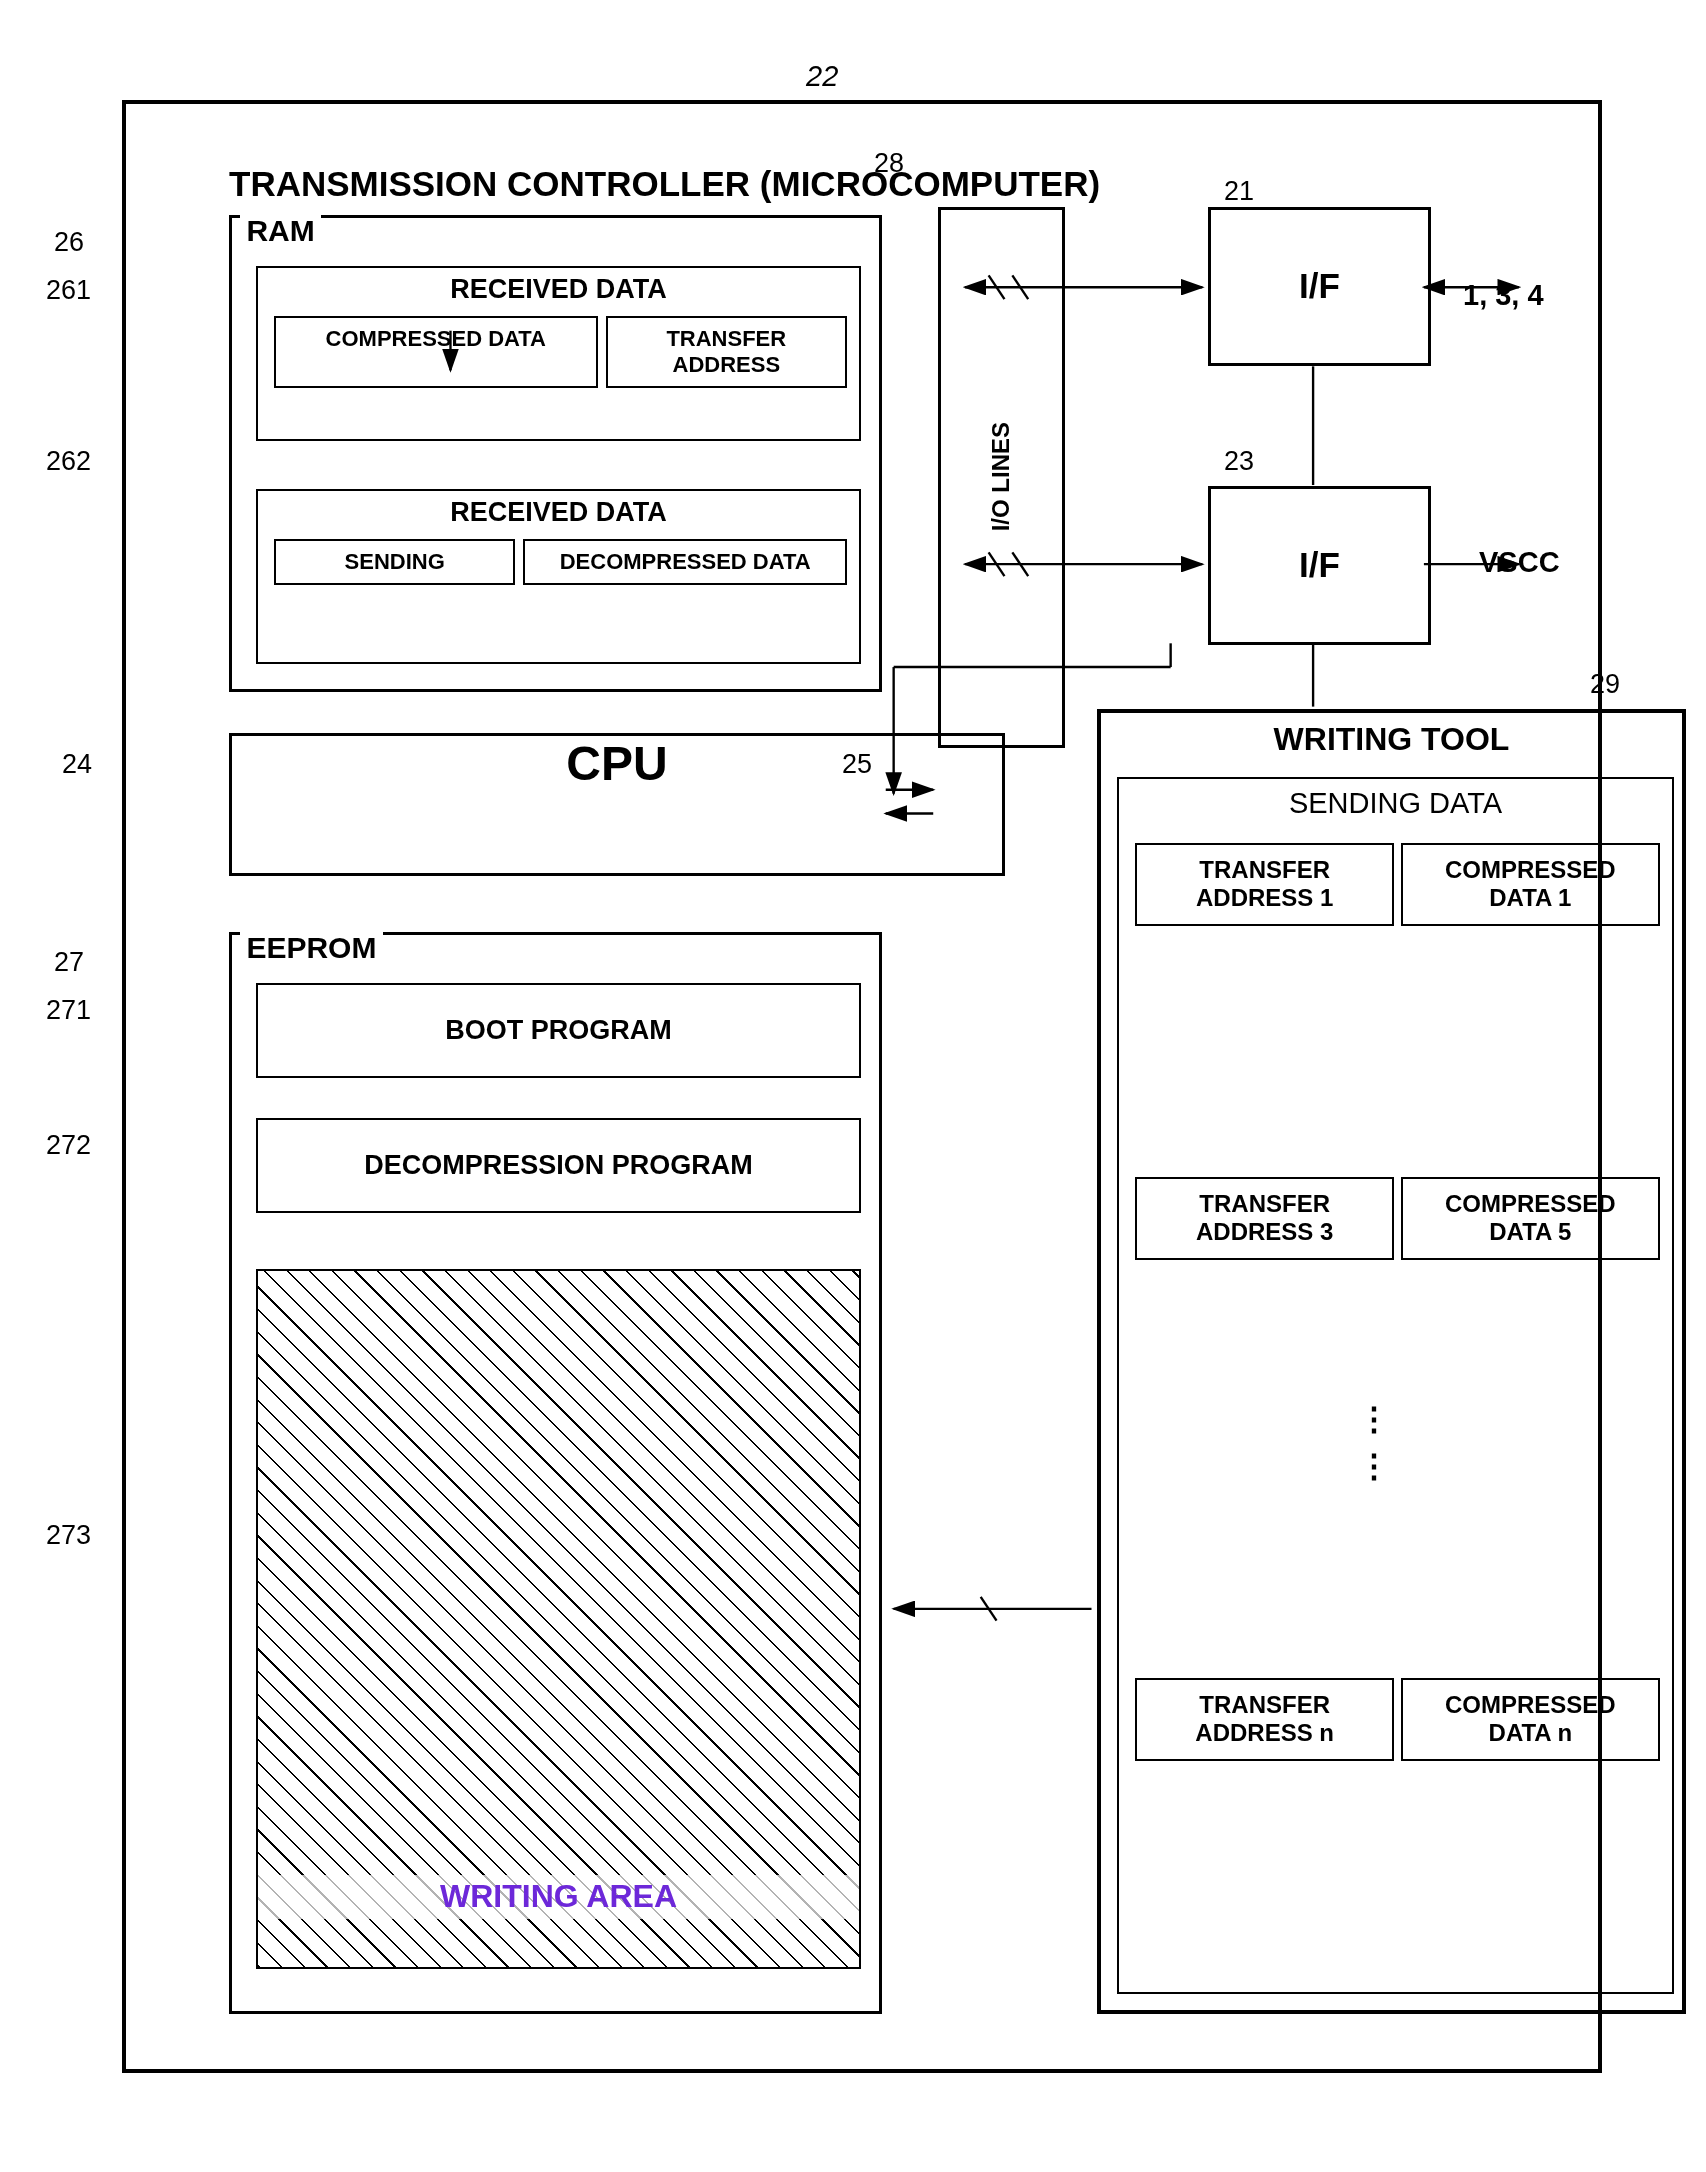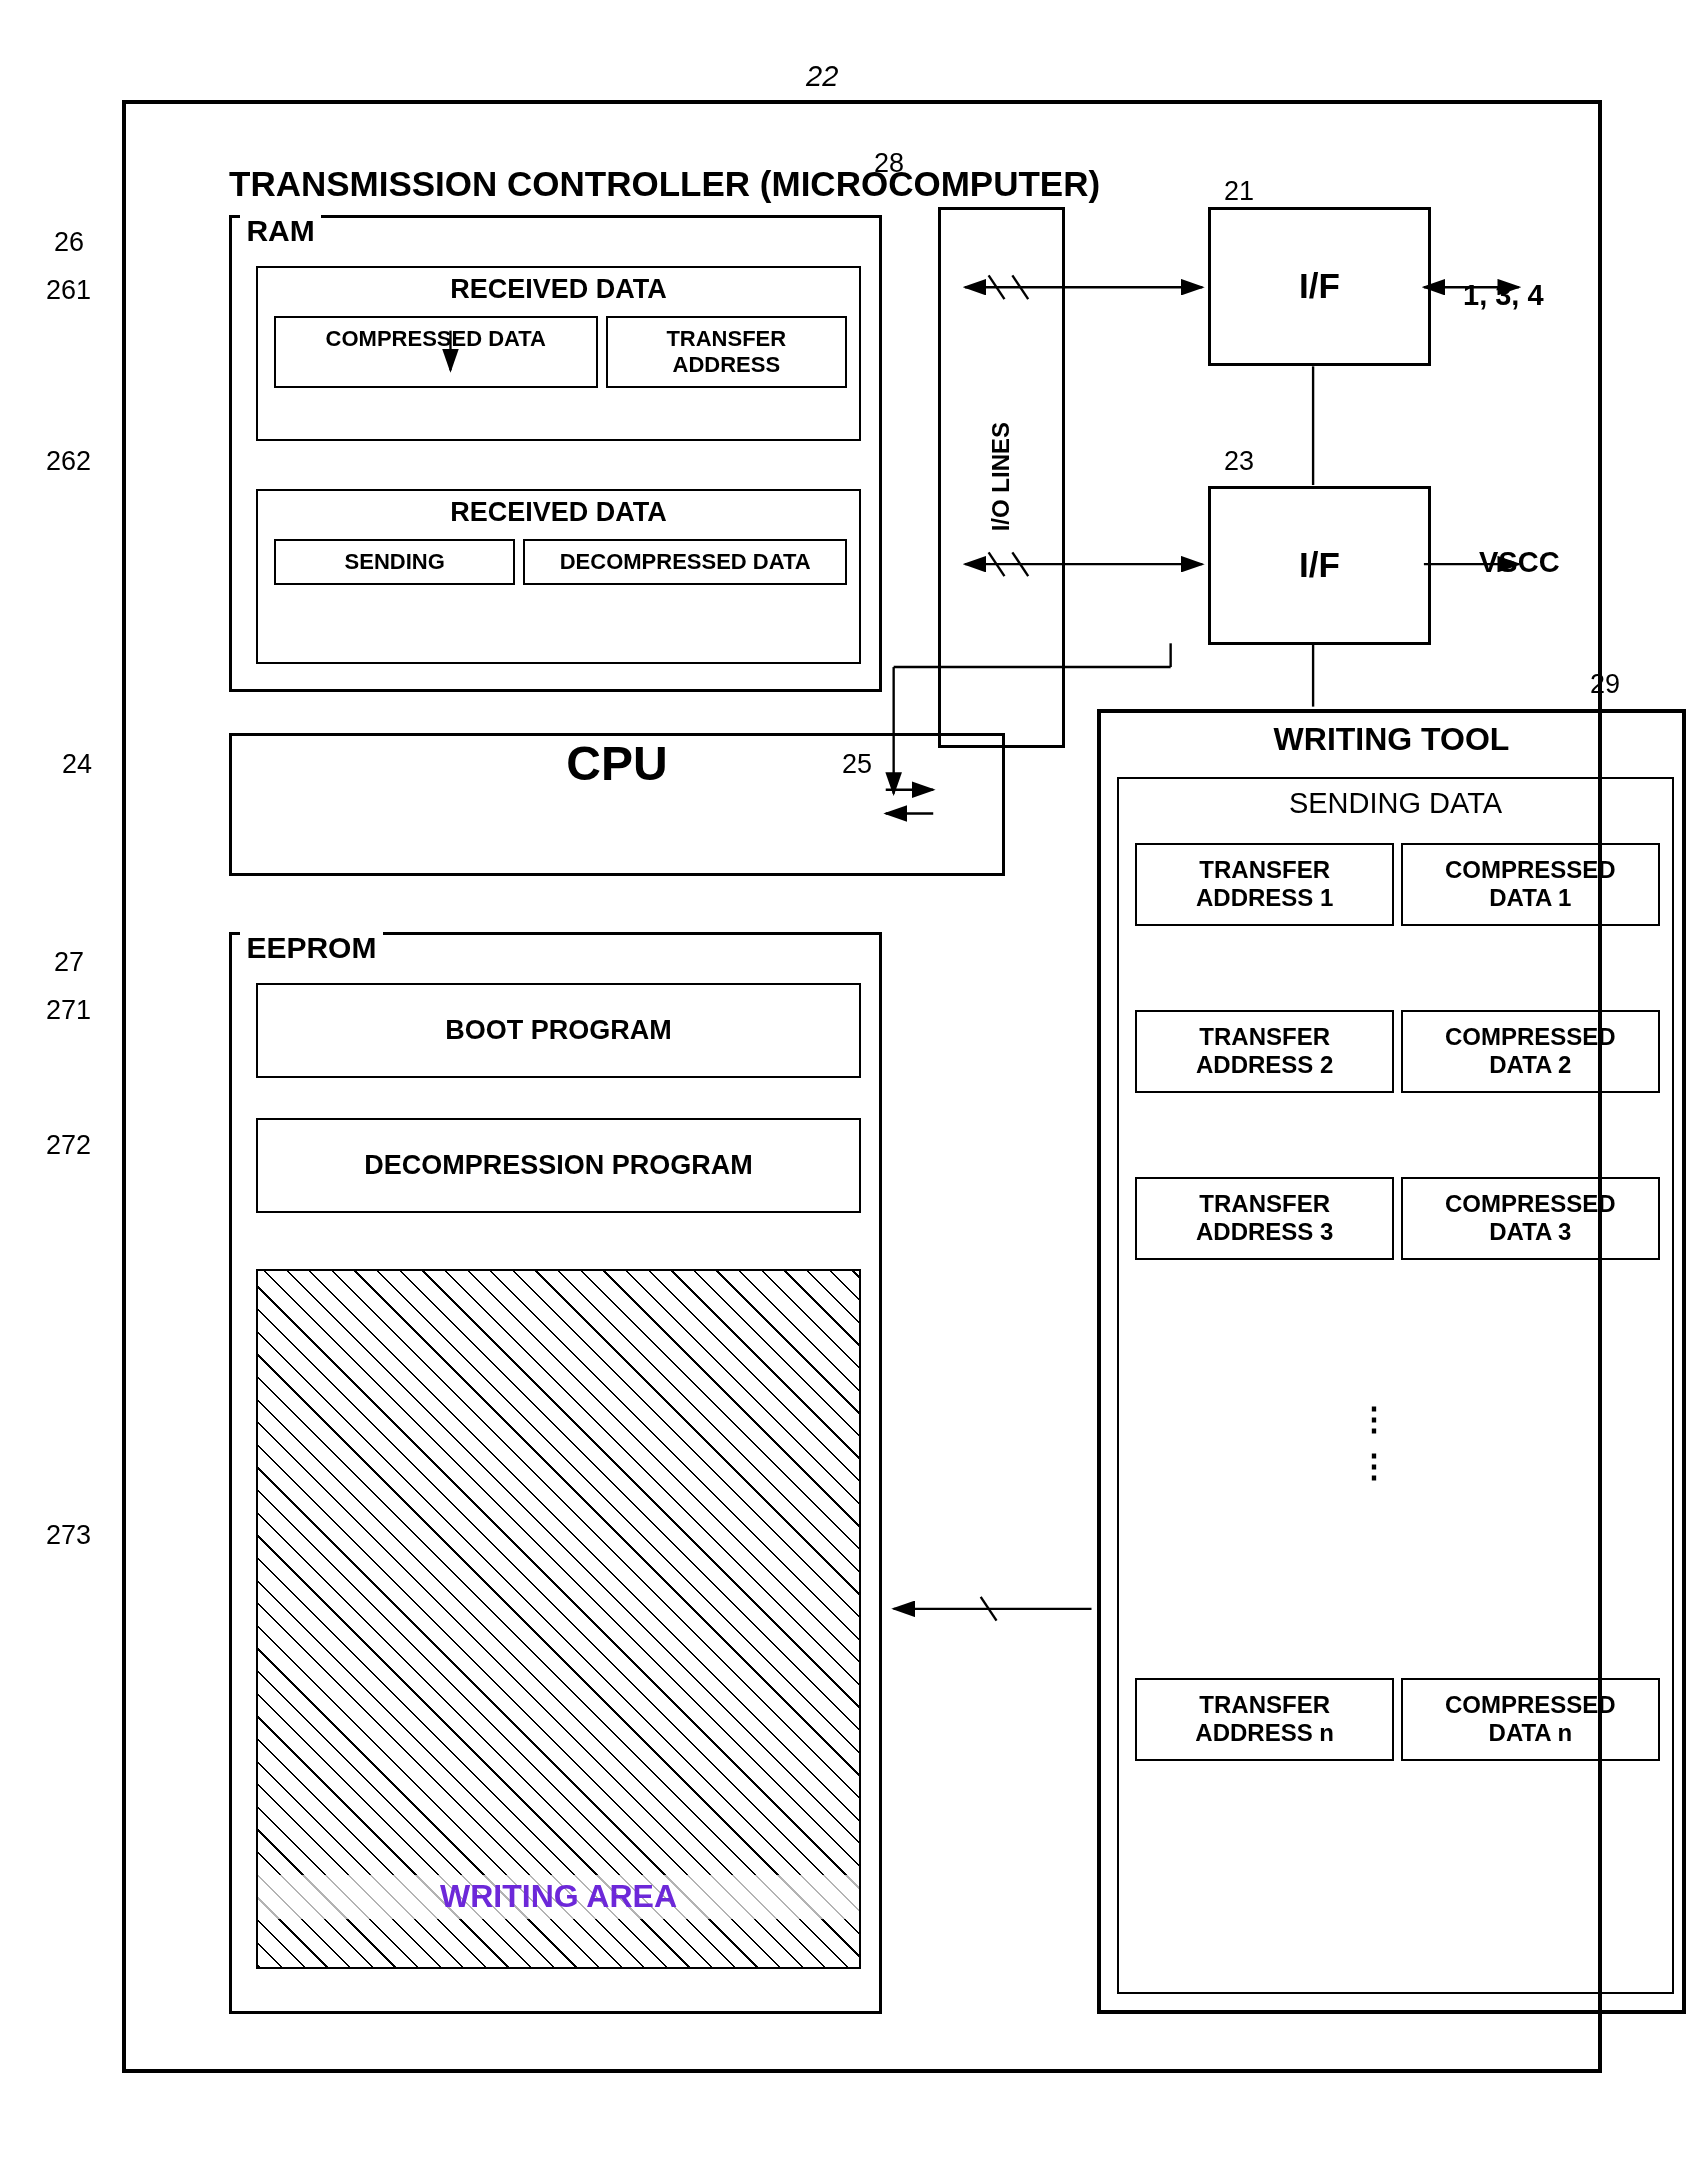--- a/index.html
+++ b/index.html
@@ -469,28 +469,24 @@
       <div class="writing-tool-label">WRITING TOOL</div>
 
       <div class="sending-data-box">
         <div class="sending-data-label">SENDING DATA</div>
 
         <div class="data-row" style="top: 64px;">
           <div class="data-cell">TRANSFER ADDRESS 1</div>
           <div class="data-cell">COMPRESSED DATA 1</div>
         </div>
 
-        <div class="data-row" style="top: 231px;">
-          <div class="data-cell">TRANSFER ADDRESS 2</div>
-          <div class="data-cell">COMPRESSED DATA 2</div>
-        </div>
 
         <div class="data-row" style="top: 398px;">
           <div class="data-cell">TRANSFER ADDRESS 3</div>
-          <div class="data-cell">COMPRESSED DATA 3</div>
+          <div class="data-cell">COMPRESSED DATA 5</div>
         </div>
 
         <div class="dots" style="top: 621px; left: 239px;">⋮</div>
         <div class="dots" style="top: 668px; left: 239px;">⋮</div>
 
         <div class="data-row" style="top: 899px;">
           <div class="data-cell">TRANSFER ADDRESS n</div>
           <div class="data-cell">COMPRESSED DATA n</div>
         </div>
 

